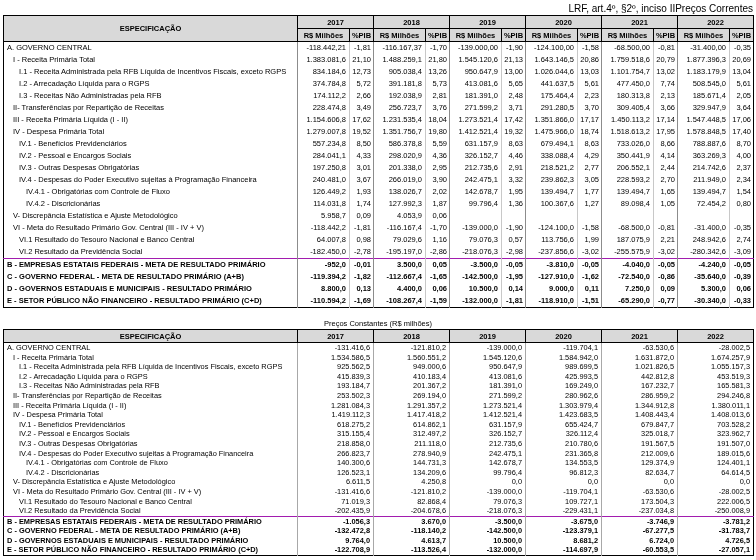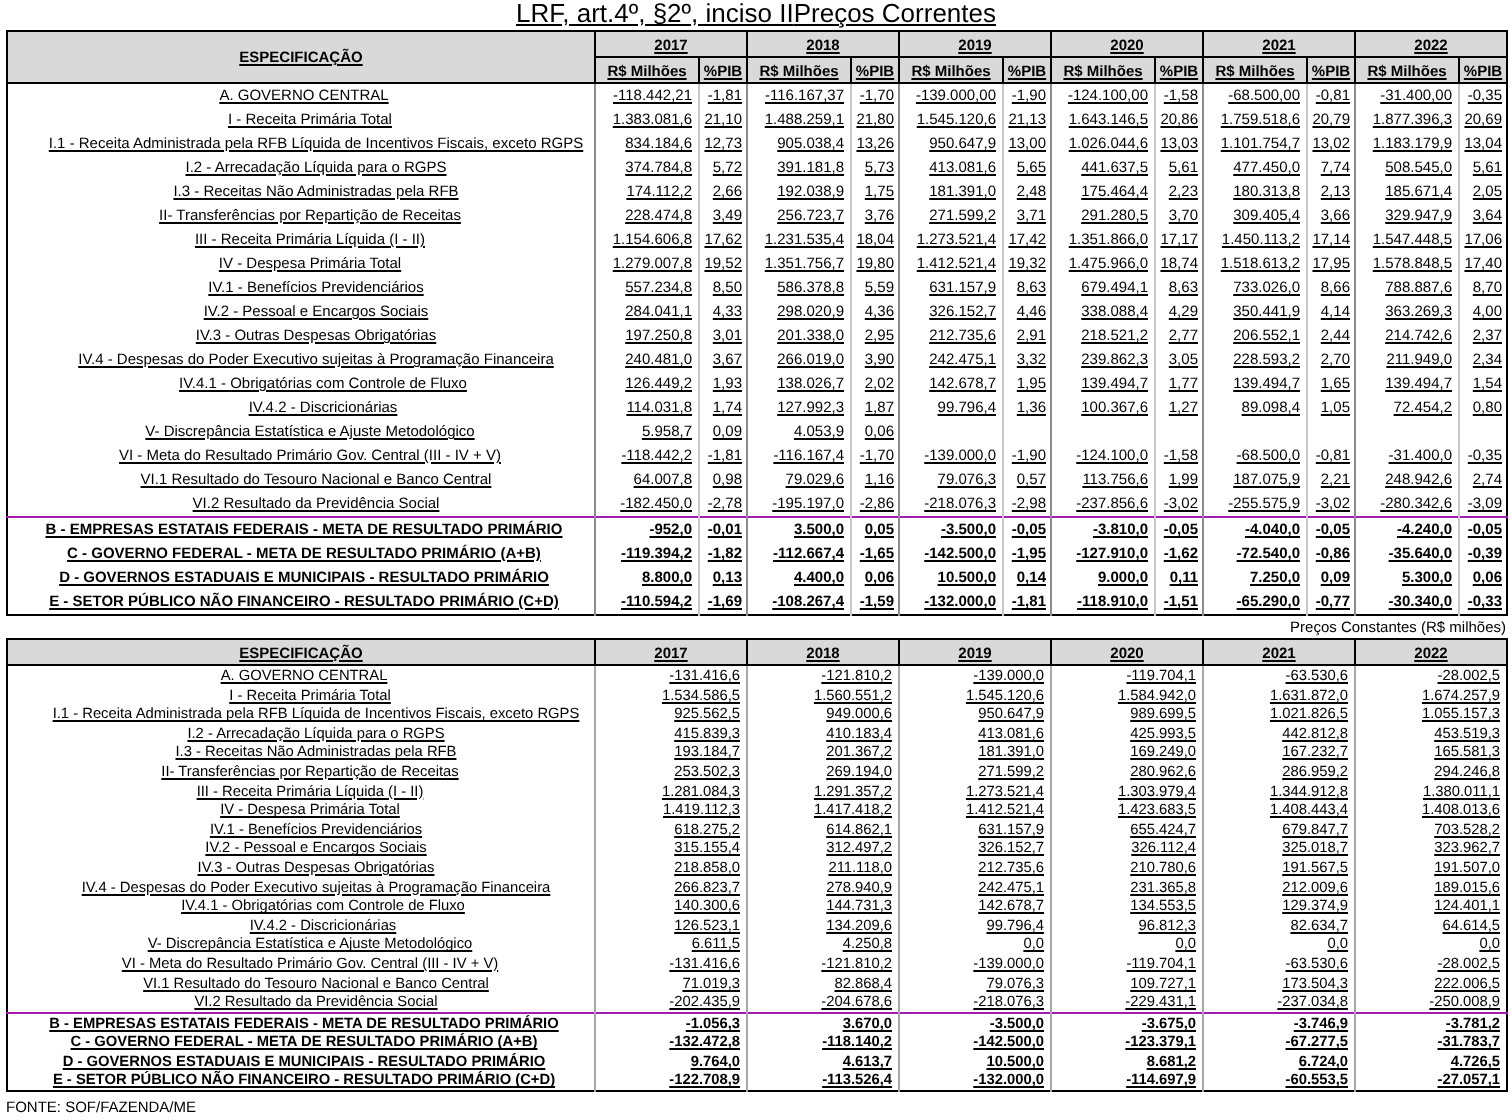--- a/index.html
+++ b/index.html
@@ -1,32 +1,32 @@
 <!DOCTYPE html>
 <html><head>
 <meta charset="utf-8">
 <style>
   html,body { margin:0; padding:0; background:#fff; }
   body { width:756px; height:560px; font-family:"Liberation Sans",sans-serif; color:#000; overflow:hidden; }
   .page { padding:2px 3px 0 3px; }
-  .topbar { display:flex; justify-content:center; align-items:flex-end; font-size:13px; height:12px; padding-bottom:1px;text-decoration:underline; }
-  table { border-collapse:collapse; table-layout:fixed; width:750px;text-decoration:underline; }
+  .topbar { display:flex; justify-content:flex-end; align-items:flex-end; font-size:10px; height:12px; padding-bottom:1px; }
+  table { border-collapse:collapse; table-layout:fixed; width:750px; }
   table.data { border:1px solid #000; }
   thead th { background:#d9d9d9; border:1px solid #000; font-size:7.5px; font-weight:bold; padding:0; height:12px; text-align:center; white-space:nowrap; overflow:hidden; }
   tbody td { font-size:7.5px; padding:0; white-space:nowrap; overflow:hidden; line-height:11px; }
   .t1 tbody td { height:12px; line-height:12px; }
   .t2 tbody td { height:9.6px; line-height:9.6px; font-size:7.4px; }
   td.num { text-align:right; padding-right:3px; border-left:1px solid #8c8c8c; }
   td.pct { text-align:right; padding-right:2px; border-left:1px solid #c8c8c8; }
   .t2 td.num { border-left:1px solid #a8a8a8; }
-  td.spec { text-align:center; }
+  td.spec { text-align:left; }
   .ind0 { padding-left:3px; } .ind1 { padding-left:9px; } .ind2 { padding-left:15px; } .ind3 { padding-left:22px; }
   tr.bold td { font-weight:bold; }
   tr.sep td { border-top:1px solid #a21caf; }
-  .caption2 { font-size:7.5px; text-align:right; height:11px; line-height:11px; margin-top:0; }
+  .caption2 { font-size:7.5px; text-align:center; height:11px; line-height:11px; margin-top:10px; }
   .footer { font-size:7.5px; height:11px; line-height:11px; padding-top:2px; }
 </style>
 </head>
 <body>
 
 <div class="page">
 
   <div class="topbar">
     <span>LRF, art.4º, §2º, inciso II</span>
     <span>Preços Correntes</span>
@@ -132,21 +132,21 @@
           <td class="num">477.450,0</td>
           <td class="pct">7,74</td>
           <td class="num">508.545,0</td>
           <td class="pct">5,61</td>
         </tr>
         <tr class="">
           <td class="spec ind2">I.3 - Receitas Não Administradas pela RFB</td>
           <td class="num">174.112,2</td>
           <td class="pct">2,66</td>
           <td class="num">192.038,9</td>
-          <td class="pct">1,75</td>
+          <td class="pct">2,81</td>
           <td class="num">181.391,0</td>
           <td class="pct">2,48</td>
           <td class="num">175.464,4</td>
           <td class="pct">2,23</td>
           <td class="num">180.313,8</td>
           <td class="pct">2,13</td>
           <td class="num">185.671,4</td>
           <td class="pct">2,05</td>
         </tr>
         <tr class="">

